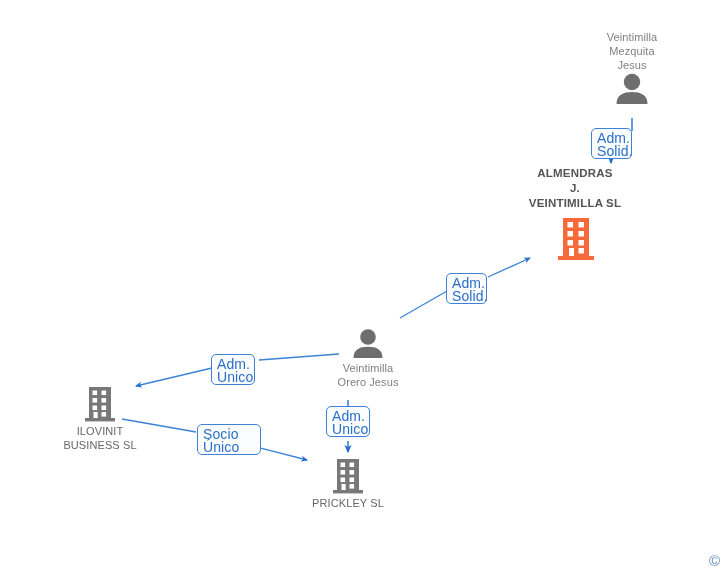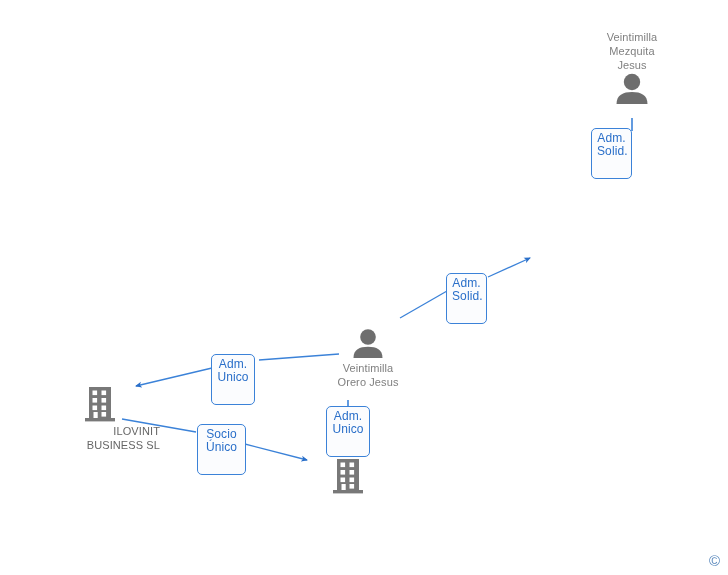--- a/index.html
+++ b/index.html
@@ -49,24 +49,23 @@
     display: block;
     line-height: 0;
   }
   .rel-box {
     position: absolute;
     box-sizing: border-box;
     border: 1px solid #3b82d8;
     border-radius: 5px;
     background: #fbfcfe;
     color: #2a6fc9;
-    font-size: 12px;
+    font-size: 14px;
     line-height: 13px;
-    text-align: center;
-    padding: 3px 5px 20px 5px;
+    padding: 3px 5px 0 5px;
     white-space: pre-line;
     letter-spacing: 0.1px;
   }
   .watermark {
     position: absolute;
     right: 8px;
     bottom: 6px;
     display: flex;
     align-items: center;
     gap: 4px;
@@ -132,33 +131,52 @@
 Mezquita
 Jesus</div>
     <span class="icon-wrap">
       <svg width="120" height="32" viewBox="0 0 120 32">
         <circle cx="60" cy="10" r="8.2" fill="#6e6e6e"></circle>
         <path d="M 44.5 32 C 44.5 23 51 20 60 20 C 69 20 75.5 23 75.5 32 Z" fill="#6e6e6e"></path>
       </svg>
     </span>
   </div>
 
+  <div class="node" style="left:505px; top:166px; width:140px;">
+    <div class="node-label focus">ALMENDRAS
+J.
+VEINTIMILLA SL</div>
+    <span class="icon-wrap">
+      <svg width="140" height="44" viewBox="0 0 140 44" style="margin-top:6px;">
+        <rect x="58" y="1" width="26" height="38" fill="#f8693a"></rect>
+        <rect x="53" y="39" width="36" height="4" fill="#f8693a"></rect>
+        <rect x="62.5" y="5" width="5.5" height="5.5" fill="#ffffff"></rect>
+        <rect x="73.5" y="5" width="5.5" height="5.5" fill="#ffffff"></rect>
+        <rect x="62.5" y="14" width="5.5" height="5.5" fill="#ffffff"></rect>
+        <rect x="73.5" y="14" width="5.5" height="5.5" fill="#ffffff"></rect>
+        <rect x="62.5" y="23" width="5.5" height="5.5" fill="#ffffff"></rect>
+        <rect x="73.5" y="23" width="5.5" height="5.5" fill="#ffffff"></rect>
+        <rect x="64" y="31" width="5" height="8" fill="#ffffff"></rect>
+        <rect x="73.5" y="31" width="5.5" height="5.5" fill="#ffffff"></rect>
+      </svg>
+    </span>
+  </div>
 
   <div class="node" style="left:308px; top:328px; width:120px;">
     <span class="icon-wrap">
       <svg width="120" height="30" viewBox="0 0 120 30">
         <circle cx="60" cy="9" r="7.8" fill="#6e6e6e"></circle>
         <path d="M 45.5 30 C 45.5 21.5 51.5 18.8 60 18.8 C 68.5 18.8 74.5 21.5 74.5 30 Z" fill="#6e6e6e"></path>
       </svg>
     </span>
     <div class="node-label" style="margin-top:3px;">Veintimilla
 Orero Jesus</div>
   </div>
 
-  <div class="node" style="left:40px; top:386px; width:120px;text-align:right;">
+  <div class="node" style="left:40px; top:386px; width:120px;">
     <span class="icon-wrap">
       <svg width="120" height="36" viewBox="0 0 120 36">
         <rect x="49" y="1" width="22" height="31" fill="#787878"></rect>
         <rect x="45" y="32" width="30" height="3.4" fill="#787878"></rect>
         <rect x="52.5" y="4.5" width="4.6" height="4.6" fill="#ffffff"></rect>
         <rect x="61.5" y="4.5" width="4.6" height="4.6" fill="#ffffff"></rect>
         <rect x="52.5" y="12" width="4.6" height="4.6" fill="#ffffff"></rect>
         <rect x="61.5" y="12" width="4.6" height="4.6" fill="#ffffff"></rect>
         <rect x="52.5" y="19.5" width="4.6" height="4.6" fill="#ffffff"></rect>
         <rect x="61.5" y="19.5" width="4.6" height="4.6" fill="#ffffff"></rect>
@@ -178,34 +196,35 @@
         <rect x="52.5" y="4.5" width="4.6" height="4.6" fill="#ffffff"></rect>
         <rect x="61.5" y="4.5" width="4.6" height="4.6" fill="#ffffff"></rect>
         <rect x="52.5" y="12" width="4.6" height="4.6" fill="#ffffff"></rect>
         <rect x="61.5" y="12" width="4.6" height="4.6" fill="#ffffff"></rect>
         <rect x="52.5" y="19.5" width="4.6" height="4.6" fill="#ffffff"></rect>
         <rect x="61.5" y="19.5" width="4.6" height="4.6" fill="#ffffff"></rect>
         <rect x="53.5" y="26" width="4.2" height="6" fill="#ffffff"></rect>
         <rect x="61.5" y="26" width="4.6" height="4.6" fill="#ffffff"></rect>
       </svg>
     </span>
+    <div class="node-label company" style="margin-top:2px;">PRICKLEY SL</div>
   </div>
 
   <div class="rel-box" style="left:591px; top:128px; width:41px;">Adm.
 Solid.</div>
 
   <div class="rel-box" style="left:446px; top:273px; width:41px;">Adm.
 Solid.</div>
 
   <div class="rel-box" style="left:211px; top:354px; width:44px;">Adm.
 Unico</div>
 
   <div class="rel-box" style="left:326px; top:406px; width:44px;">Adm.
 Unico</div>
 
-  <div class="rel-box" style="left:197px; top:424px; width:49px;">Socio
+  <div class="rel-box" style="left:197px; top:424px; width:64px;">Socio
 Único</div>
 
   <div class="watermark">
     <span class="wm-c">©</span>
   </div>
 
 </div>
 
 </body></html>

